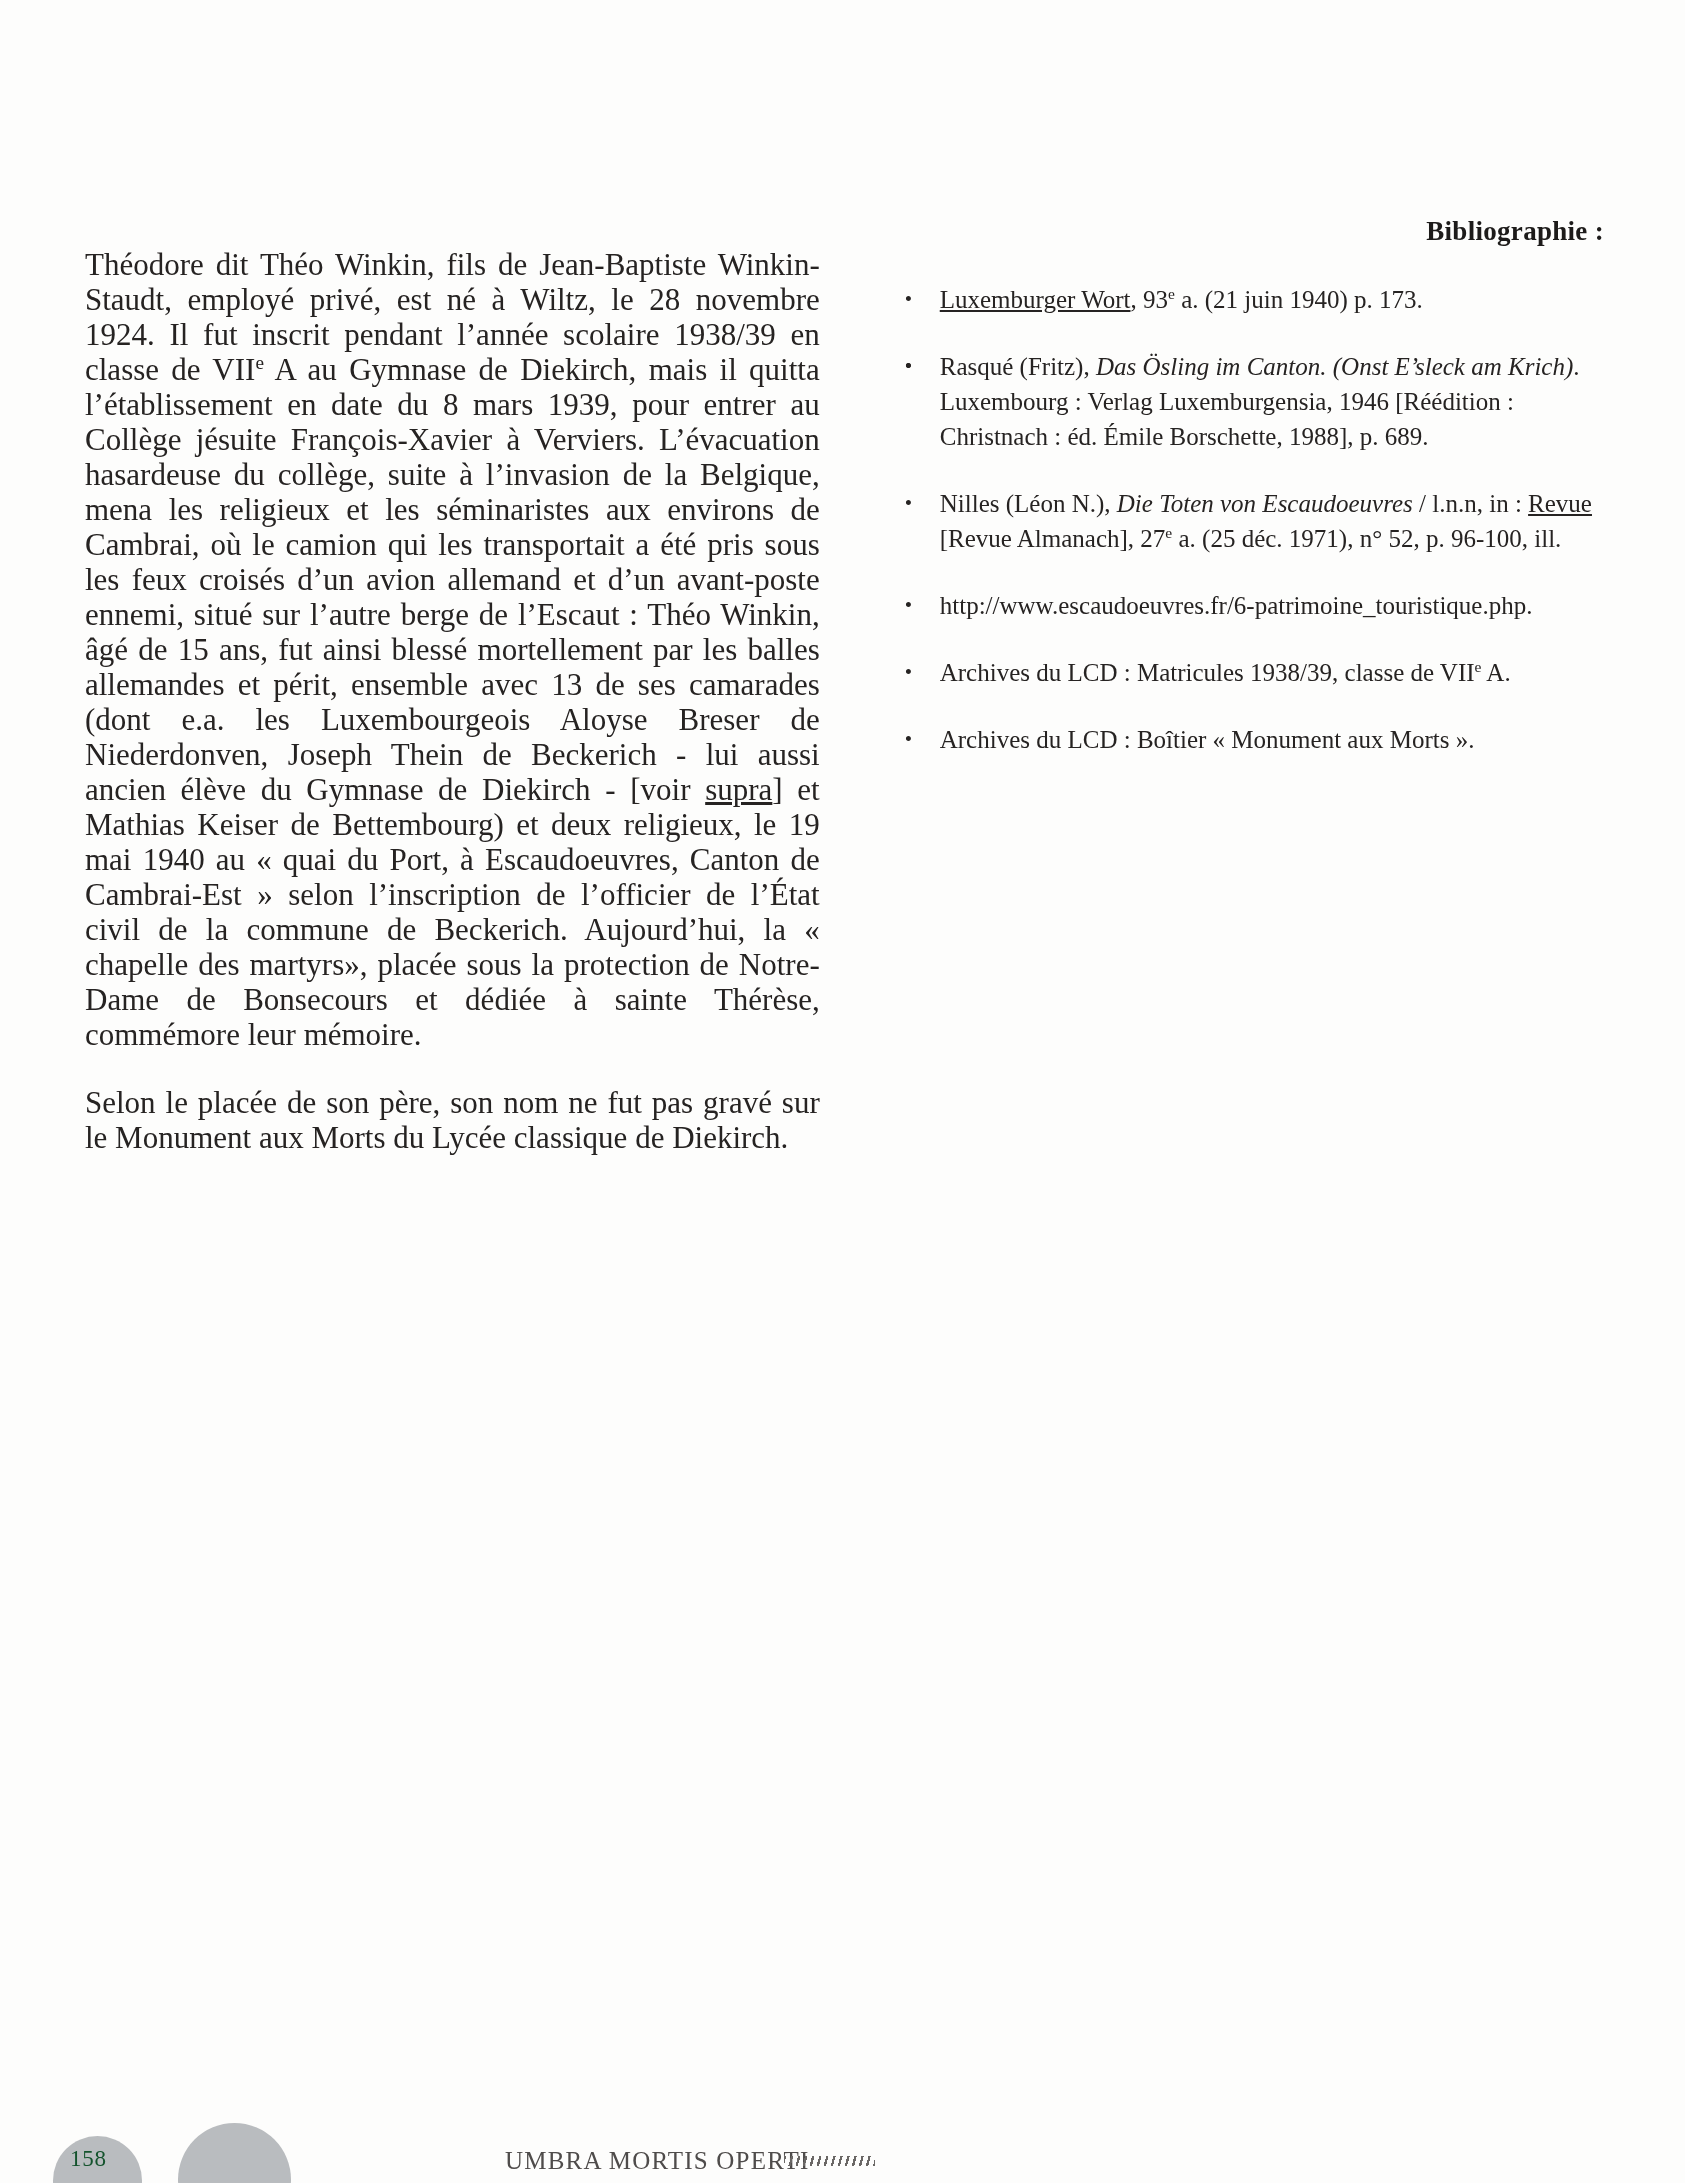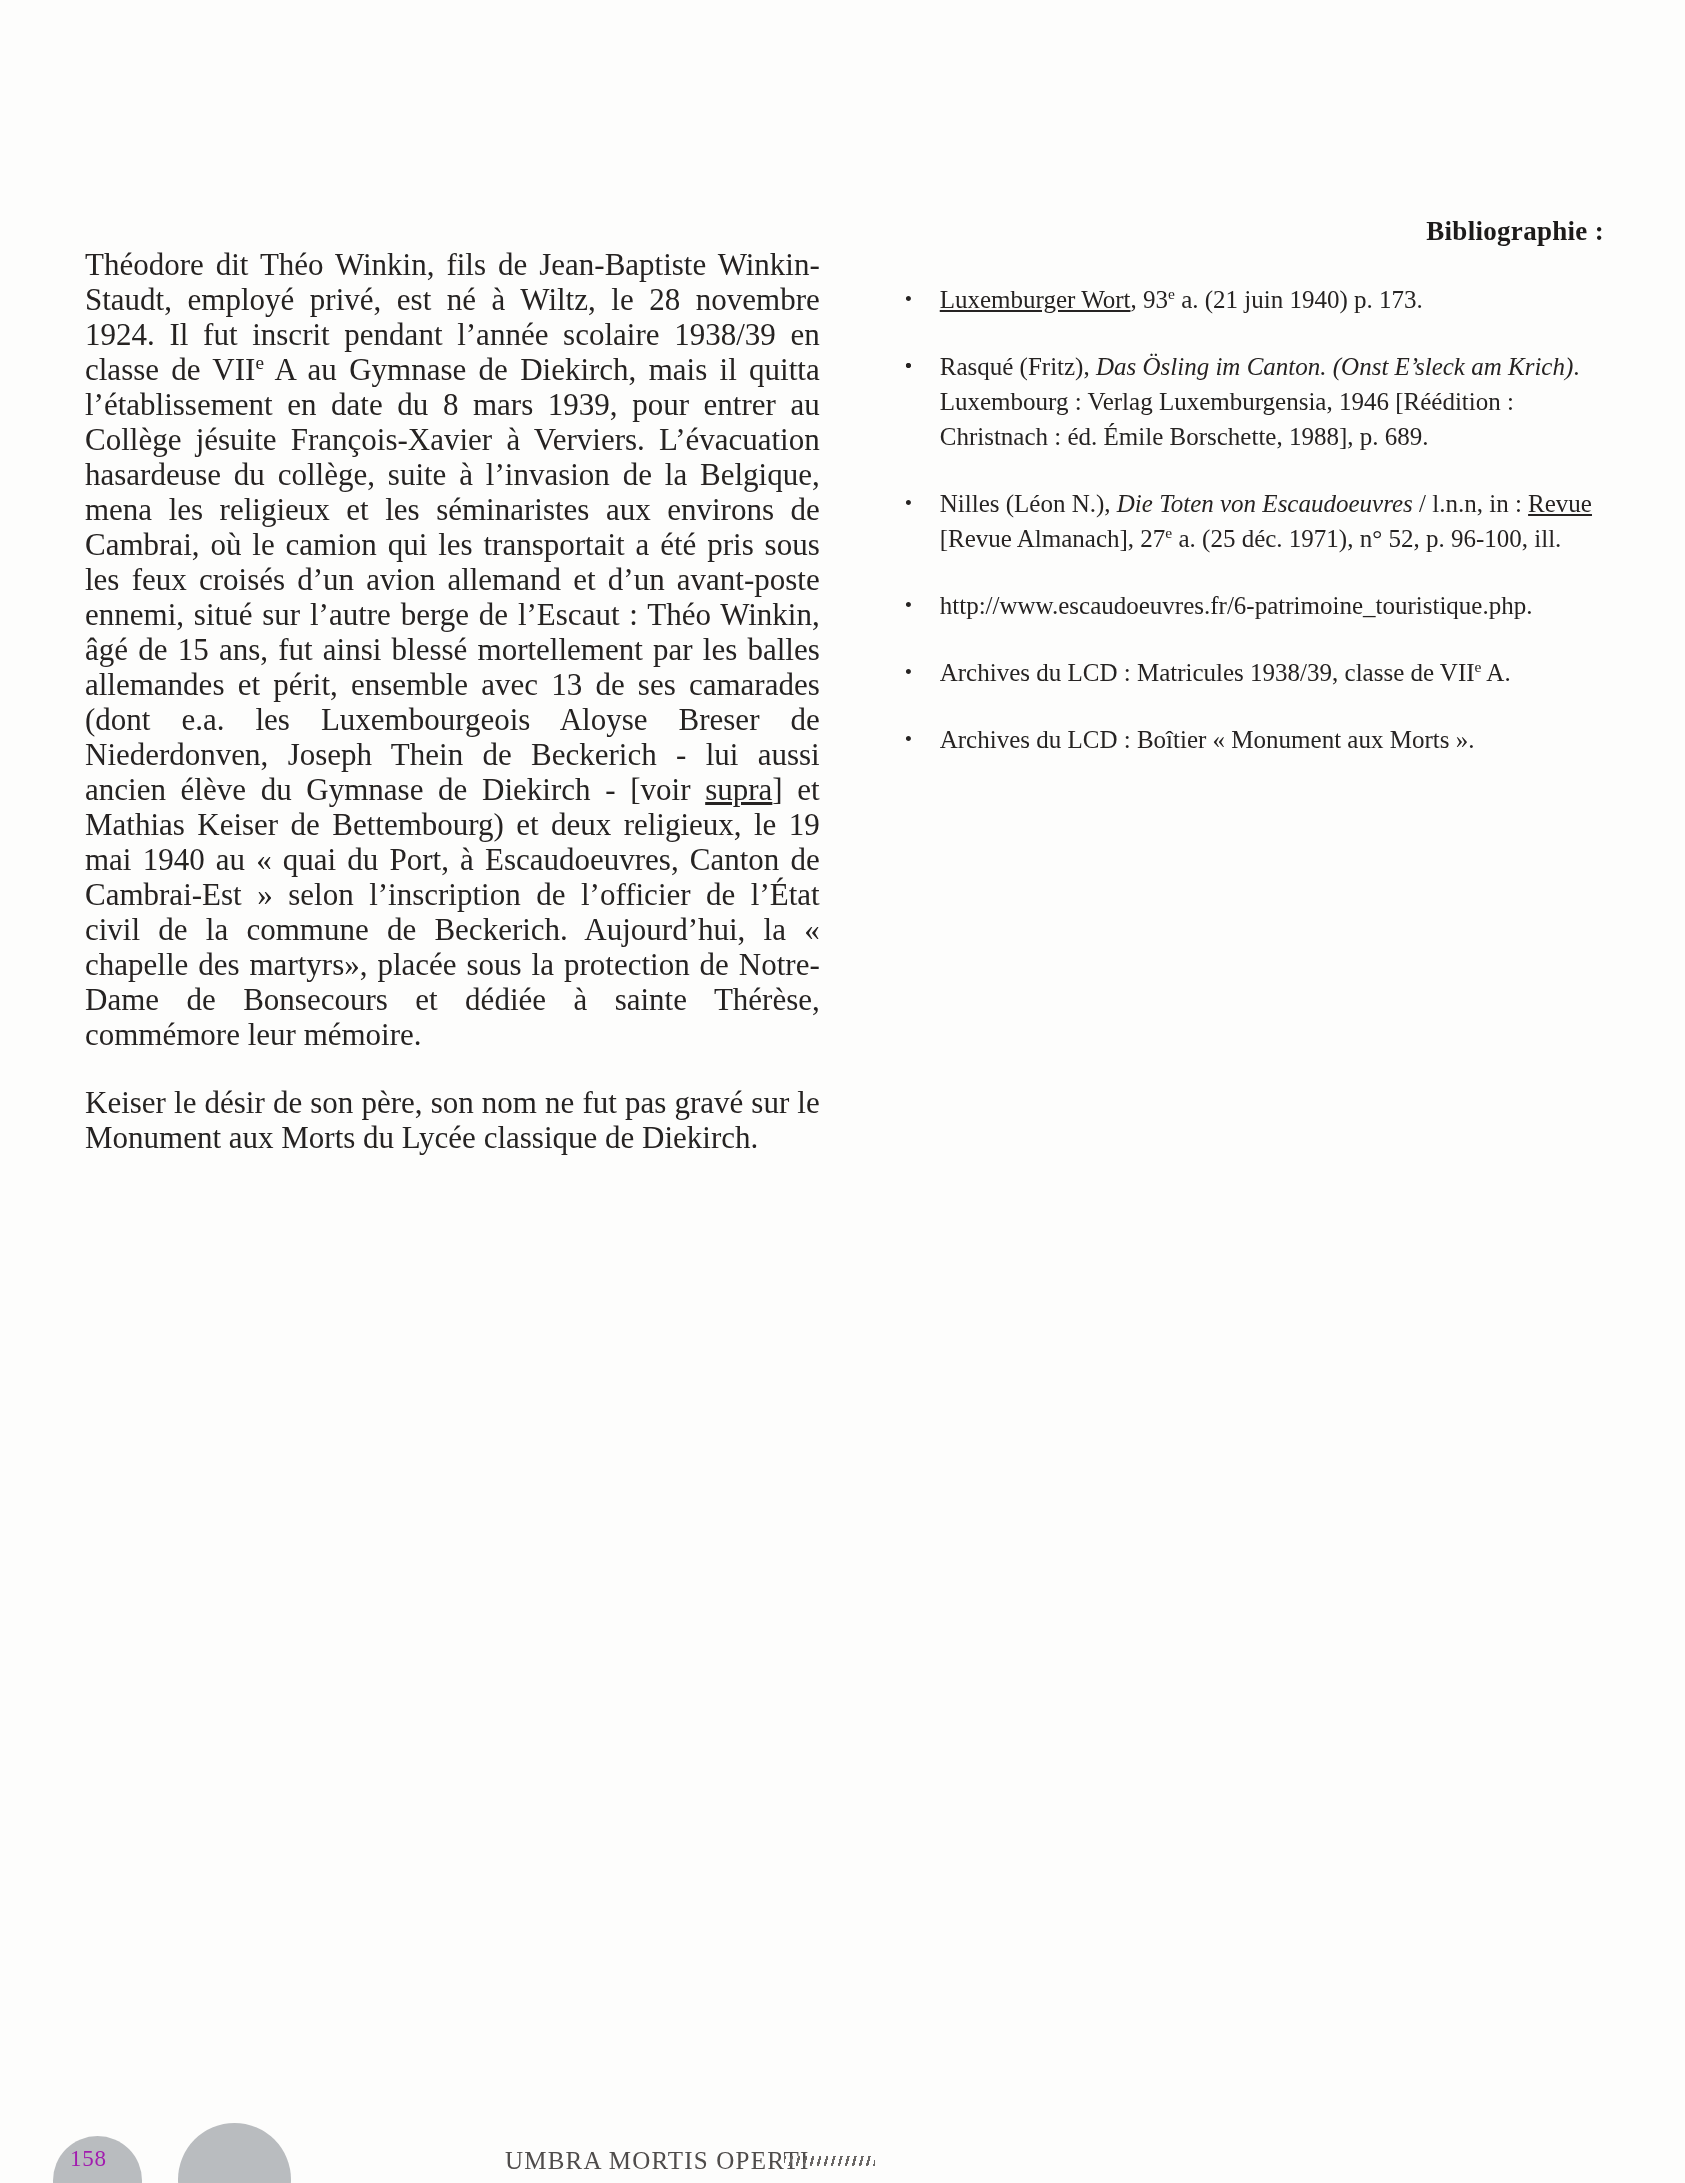--- a/index.html
+++ b/index.html
@@ -120,21 +120,21 @@
     left: 0;
     bottom: 0;
     width: 1685px;
     height: 73px;
   }
   .folio {
     position: absolute;
     left: 70px;
     bottom: 10.6px;
     font-size: 23px;
-    color: #a21caf;
+    color: #14532d;
     letter-spacing: 0.8px;
   }
   .blob-a {
     position: absolute;
     left: 53px;
     bottom: -42px;
     width: 89px;
     height: 89px;
     border-radius: 50%;
     background: #b9bcbf;
@@ -175,21 +175,21 @@
 
 <div class="page">
 
 
   <div class="columns">
 
     <div class="col-left">
       <p class="body-par">
         Théodore dit Théo Winkin, fils de Jean-Baptiste Winkin-Staudt, employé privé, est né à Wiltz, le 28 novembre 1924. Il fut inscrit pendant l’année scolaire 1938/39 en classe de VII<span class="sup">e</span> A au Gymnase de Diekirch, mais il quitta l’établissement en date du 8 mars 1939, pour entrer au Collège jésuite François-Xavier à Verviers. L’évacuation hasardeuse du collège, suite à l’invasion de la Belgique, mena les religieux et les séminaristes aux environs de Cambrai, où le camion qui les transportait a été pris sous les feux croisés d’un avion allemand et d’un avant-poste ennemi, situé sur l’autre berge de l’Escaut : Théo Winkin, âgé de 15 ans, fut ainsi blessé mortellement par les balles allemandes et périt, ensemble avec 13 de ses camarades (dont e.a. les Luxembourgeois Aloyse Breser de Niederdonven, Joseph Thein de Beckerich - lui aussi ancien élève du Gymnase de Diekirch - [voir <u>supra</u>] et Mathias Keiser de Bettembourg) et deux religieux, le 19 mai 1940 au « quai du Port, à Escaudoeuvres, Canton de Cambrai-Est » selon l’inscription de l’officier de l’État civil de la commune de Beckerich. Aujourd’hui, la « chapelle des martyrs», placée sous la protection de Notre-Dame de Bonsecours et dédiée à sainte Thérèse, commémore leur mémoire.
       </p>
-      <p class="body-par">Keiser le désir de son père, son nom ne fut pas gravé sur le Monument aux Morts du Lycée classique de Diekirch.</p>
+      <p class="body-par">Selon le placée de son père, son nom ne fut pas gravé sur le Monument aux Morts du Lycée classique de Diekirch.</p>
     </div>
 
     <div class="col-right">
       <div class="biblio-head">Bibliographie :</div>
       <ul class="biblio-list">
 
         <li class="biblio-item">
           <span class="bullet">•</span>
           <span><u>Luxemburger Wort</u>, 93<span class="sup">e</span> a. (21 juin 1940) p. 173.</span>
         </li>

